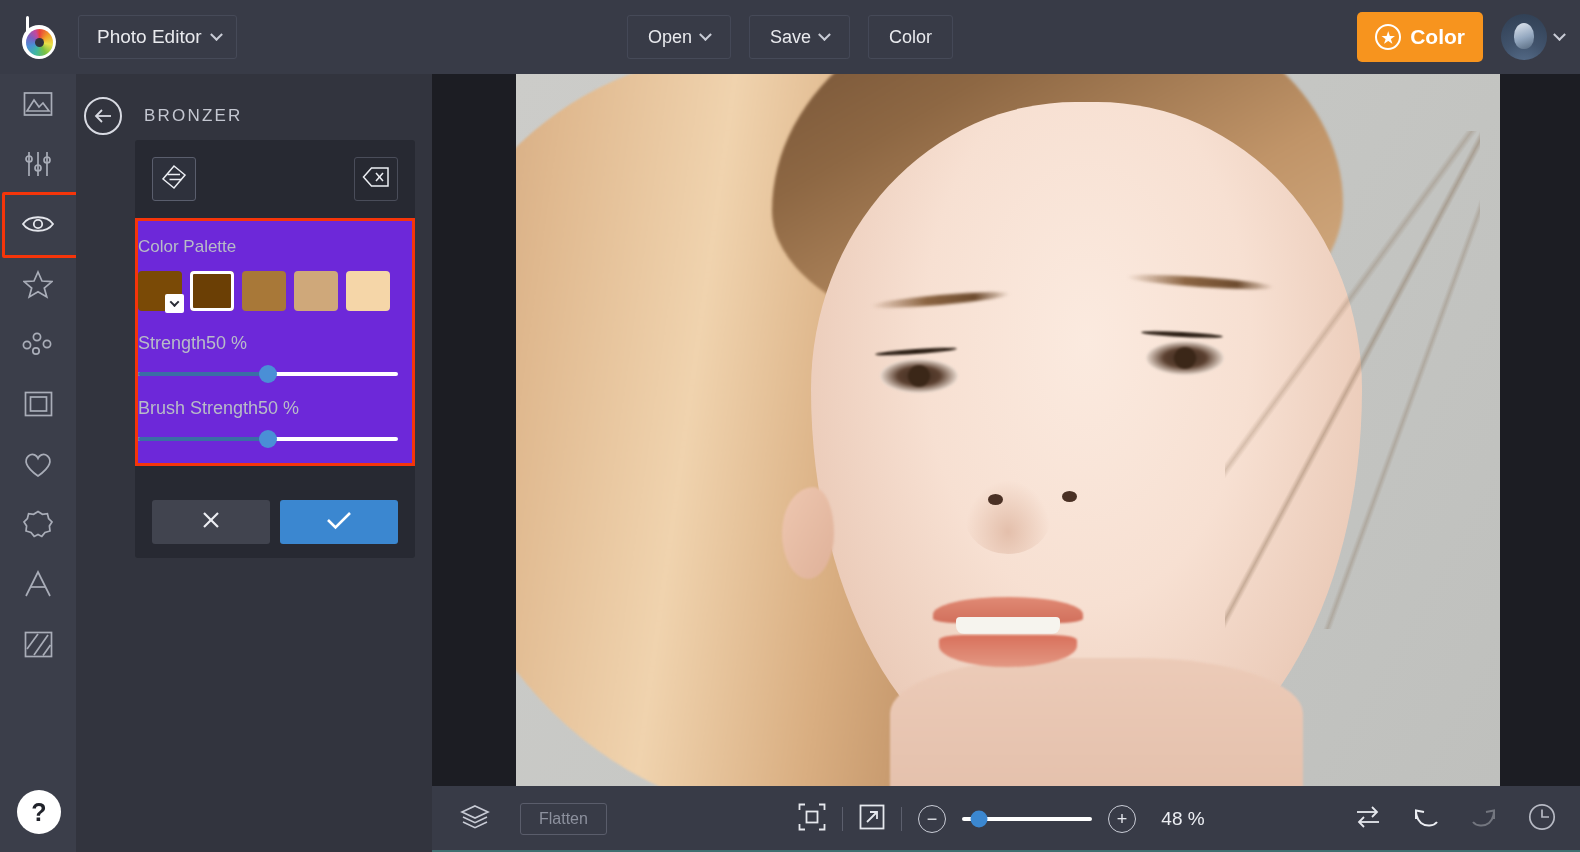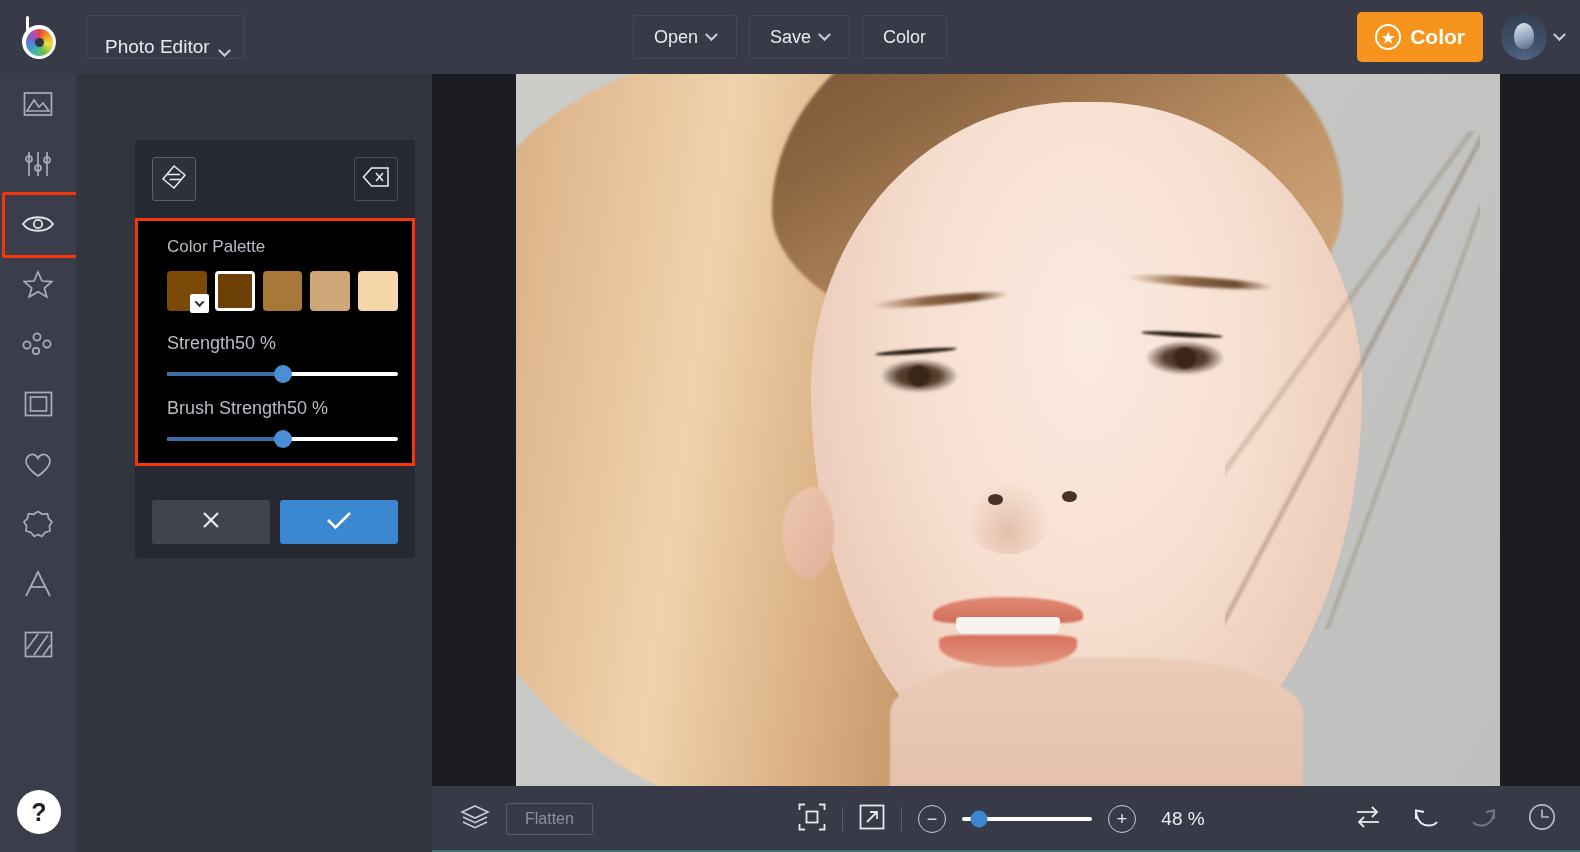--- a/index.html
+++ b/index.html
@@ -31,28 +31,28 @@
   .logo .wheel {
     width: 27px; height: 27px; border-radius: 50%;
     background: conic-gradient(#e8413c 0deg, #f0a028 50deg, #e9e14a 100deg,
                  #7ac143 150deg, #3fb8a0 200deg, #4a8fd6 250deg,
                  #7b5fc0 300deg, #c5489c 340deg, #e8413c 360deg);
     display: flex; align-items: center; justify-content: center;
   }
   .logo .hub { width: 9px; height: 9px; border-radius: 50%; background: #31333d; }
 
   .app-menu {
-    margin-left: 10px; height: 44px; padding: 0 15px 0 18px;
+    margin-left: 2px; height: 44px; padding: 0 15px 0 18px;
     border: 1px solid #464a58; border-radius: 3px;
-    display: flex; align-items: flex-end; gap: 10px;
+    display: flex; align-items: center; gap: 10px;
     color: #e9eaee; font-size: 19px;
   }
   .topbar-center {
     position: absolute; left: 50%; transform: translateX(-50%);
-    display: flex; align-items: center; gap: 12px;
+    display: flex; align-items: center; gap: 18px;
   }
   .tb-btn {
     height: 44px; padding: 0 20px; border: 1px solid #464a58; border-radius: 3px;
     display: flex; align-items: center; gap: 9px;
     color: #e9eaee; font-size: 18px; background: transparent;
   }
   .chev {
     width: 9px; height: 9px; border-right: 2px solid #c9ccd6; border-bottom: 2px solid #c9ccd6;
     transform: rotate(45deg) translate(-2px,-2px);
   }
@@ -127,21 +127,21 @@
     padding: 0 17px;
   }
   .tool-btn {
     width: 44px; height: 44px; border: 1px solid #4a4d5a; border-radius: 3px;
     display: flex; align-items: center; justify-content: center;
   }
   .tool-btn.active { background: #2e313c; border-color: #5a5e6d; }
 
   .settings-box {
     margin: 0 0 12px 0; border: 3px solid #f5350a;
-    background: #000000; padding: 16px 14px 18px 29px;
+    background: #6d28d9; padding: 16px 14px 18px 0;
   }
   .section-label { color: #b8bcc7; font-size: 17px; margin-bottom: 14px; }
   .swatches { display: flex; gap: 8px; }
   .swatch {
     width: 44px; height: 40px; border-radius: 4px; position: relative;
   }
   .swatch.selected { outline: 3px solid #ffffff; outline-offset: -3px; }
   .swatch .drop {
     position: absolute; right: -2px; bottom: -2px; width: 19px; height: 19px;
     background: #ffffff; border-radius: 2px;
@@ -265,21 +265,21 @@
       linear-gradient(118deg, rgba(130,100,70,0) 49%, rgba(120,92,64,.35) 50%, rgba(130,100,70,0) 51%),
       linear-gradient(126deg, rgba(130,100,70,0) 39%, rgba(120,92,64,.25) 40%, rgba(130,100,70,0) 41%),
       linear-gradient(110deg, rgba(130,100,70,0) 64%, rgba(120,92,64,.25) 65%, rgba(130,100,70,0) 66%);
   }
 
   
   .bottombar {
     position: absolute; left: 432px; top: 786px; width: 1148px; height: 66px;
     background: #383b47; display: flex; align-items: center;
   }
-  .bb-left { display: flex; align-items: center; gap: 16px; padding-left: 28px; }
+  .bb-left { display: flex; align-items: center; gap: 30px; padding-left: 28px; }
   .flatten-btn {
     height: 32px; padding: 0 18px; border: 1px solid #5a5d6b; border-radius: 3px;
     color: #8d919e; font-size: 16px; display: flex; align-items: center;
   }
   .bb-center {
     position: absolute; left: 50%; transform: translateX(-50%);
     display: flex; align-items: center; gap: 16px;
   }
   .vdiv { width: 1px; height: 24px; background: #5c5f6d; }
   .circ-btn {
@@ -439,20 +439,29 @@
             <line x1="10" y1="24" x2="24" y2="4"></line>
           <line x1="19" y1="24.5" x2="26.5" y2="14"></line>
         </svg>
       </span>
     </div>
 
     <div class="help-btn">?</div>
   </div>
 
   <div class="panel">
+    <div class="panel-head">
+      <div class="back-btn">
+        <svg width="20" height="16" viewBox="0 0 20 16" fill="none" stroke="#d8dae2" stroke-width="1.8">
+          <line x1="18" y1="8" x2="3" y2="8"></line>
+            <path d="M9 2 L3 8 L9 14"></path>
+        </svg>
+      </div>
+      <div class="panel-title">BRONZER</div>
+    </div>
 
     <div class="panel-card">
 
       <div class="tool-row">
         <div class="tool-btn active">
           <span>
             <svg width="26" height="26" viewBox="0 0 26 26" fill="none" stroke="#eceef3" stroke-width="1.5">
               <path d="M13 2 L24 11 L13 24 L2 15 Z"></path>
               <line x1="6.5" y1="10.5" x2="19" y2="10.5"></line>
               <line x1="8.5" y1="15.5" x2="20.5" y2="15.5"></line>

